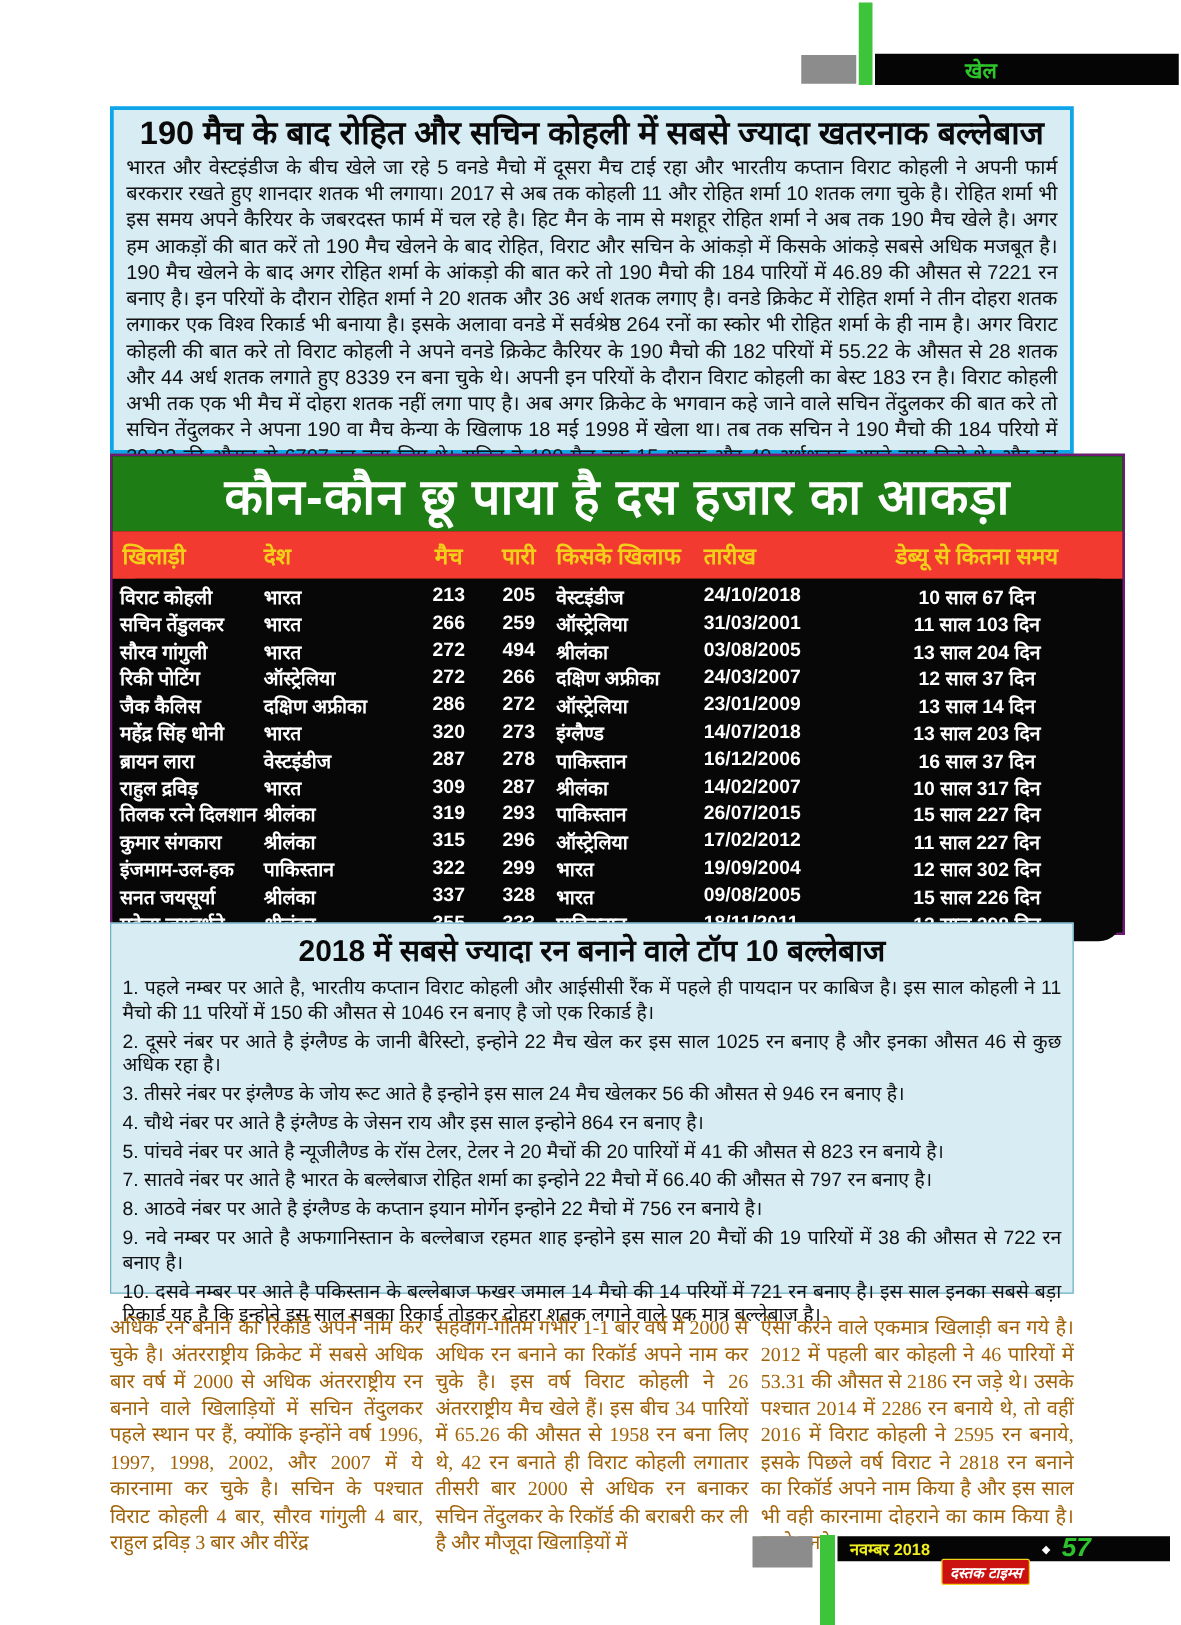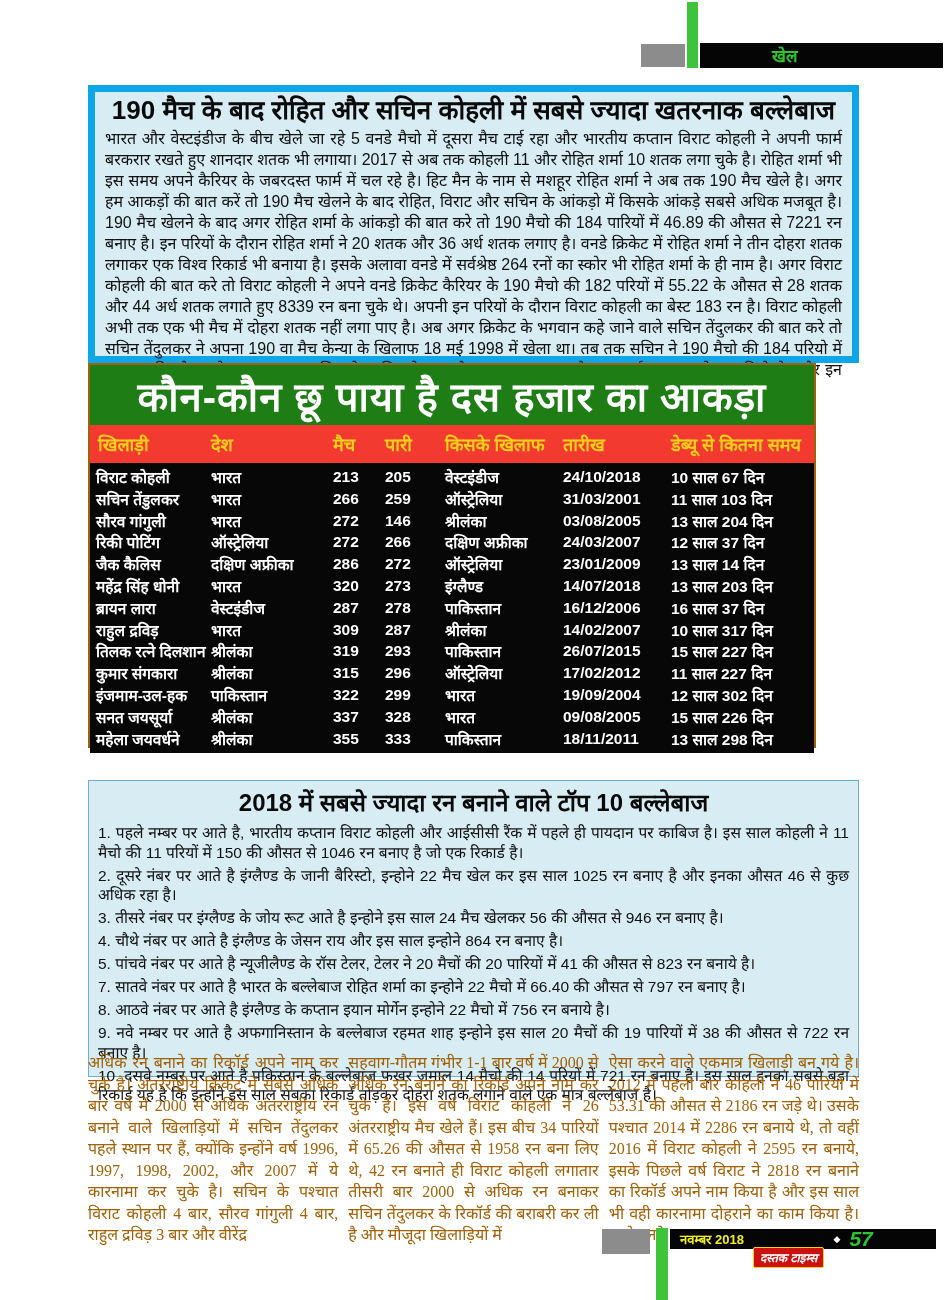--- a/index.html
+++ b/index.html
@@ -9,36 +9,36 @@
   
   .gray-box{background:#8c8c8c;}
   .gray-top{left:641px;top:44px;width:44px;height:23px;}
   .green-bar{background:#3ec43b;}
   .green-top{left:687px;top:2px;width:11px;height:66px;}
   .black-tab{background:#050505;display:flex;align-items:center;}
   .tab-top{left:700px;top:43px;width:243px;height:25px;padding-left:72px;}
   .tab-top span{color:#2ec52b;font-size:17px;font-weight:bold;}
 
   
-  .article{left:88px;top:85px;width:771px;height:278px;background:#d8ecf4;border:7px solid #0ea5e9;padding:2px 10px;}
+  .article{left:88px;top:85px;width:771px;height:278px;background:#d8ecf4;border:3px solid #0ea5e9;padding:2px 10px;}
   .article h1{font-size:26px;line-height:30px;text-align:center;margin:1px 0 3px;color:#0a0a0a;font-weight:bold;}
   .article p{font-size:16px;line-height:21px;text-align:justify;margin:0;color:#111;}
   .red-dot{color:#e00000;font-size:17px;}
 
   
-  .stats{left:88px;top:363px;width:728px;height:385px;border:2px solid #a16207;background:#070707;}
+  .stats{left:88px;top:363px;width:812px;height:385px;border:2px solid #701a75;background:#070707;}
   .banner{height:60px;background:#1e7d14;color:#ffffff;display:flex;align-items:center;justify-content:center;font-size:40px;font-weight:bold;letter-spacing:1px;}
   .thead{height:30px;background:#f23a30;display:grid;grid-template-columns:115px 122px 52px 60px 118px 108px 1fr;align-items:center;padding:4px 6px;color:#f2d01a;font-weight:bold;font-size:18px;}
-  .tbody{background:#070707;padding:3px 6px 4px;}
+  .tbody{background:#070707;padding:3px 6px 4px;border-radius:19px;}
   .trow{display:grid;grid-template-columns:115px 122px 52px 60px 118px 108px 1fr;align-items:center;height:21.8px;color:#ffffff;font-size:15.5px;font-weight:bold;}
-  .c2,.c3,.c6{}
+  .c2,.c3,.c6{text-align:center;}
   .thead .c0{padding-left:2px;}
 
   
-  .top10{left:88px;top:780px;width:771px;height:297px;background:#d8ecf4;border:1px solid #6fb0c8;padding:2px 9px;}
+  .top10{left:88px;top:738px;width:771px;height:297px;background:#d8ecf4;border:1px solid #6fb0c8;padding:2px 9px;}
   .top10 h2{font-size:24px;text-align:center;margin:2px 0 5px;color:#0a0a0a;font-weight:bold;}
   .titem{font-size:15.5px;line-height:19.5px;text-align:justify;margin-bottom:3.5px;color:#111;}
 
   
   .cols{left:88px;top:1052px;width:771px;height:200px;display:flex;gap:10px;}
   .col{flex:1;font-family:"Liberation Serif","DejaVu Serif",serif;font-size:16px;line-height:21.5px;text-align:justify;color:#a16207;}
 
   
   .gray-bottom{left:602px;top:1229px;width:48px;height:25px;}
   .green-bottom{left:656px;top:1228px;width:12px;height:72px;}
@@ -91,21 +91,21 @@
         <div class="tcell c2">266</div>
         <div class="tcell c3">259</div>
         <div class="tcell c4">ऑस्ट्रेलिया</div>
         <div class="tcell c5">31/03/2001</div>
         <div class="tcell c6">11 साल  103 दिन</div>
       </div>
       <div class="trow">
         <div class="tcell c0">सौरव गांगुली</div>
         <div class="tcell c1">भारत</div>
         <div class="tcell c2">272</div>
-        <div class="tcell c3">146</div>
+        <div class="tcell c3">494</div>
         <div class="tcell c4">श्रीलंका</div>
         <div class="tcell c5">03/08/2005</div>
         <div class="tcell c6">13 साल  204 दिन</div>
       </div>
       <div class="trow">
         <div class="tcell c0">रिकी पोटिंग</div>
         <div class="tcell c1">ऑस्ट्रेलिया</div>
         <div class="tcell c2">272</div>
         <div class="tcell c3">266</div>
         <div class="tcell c4">दक्षिण अफ्रीका</div>

